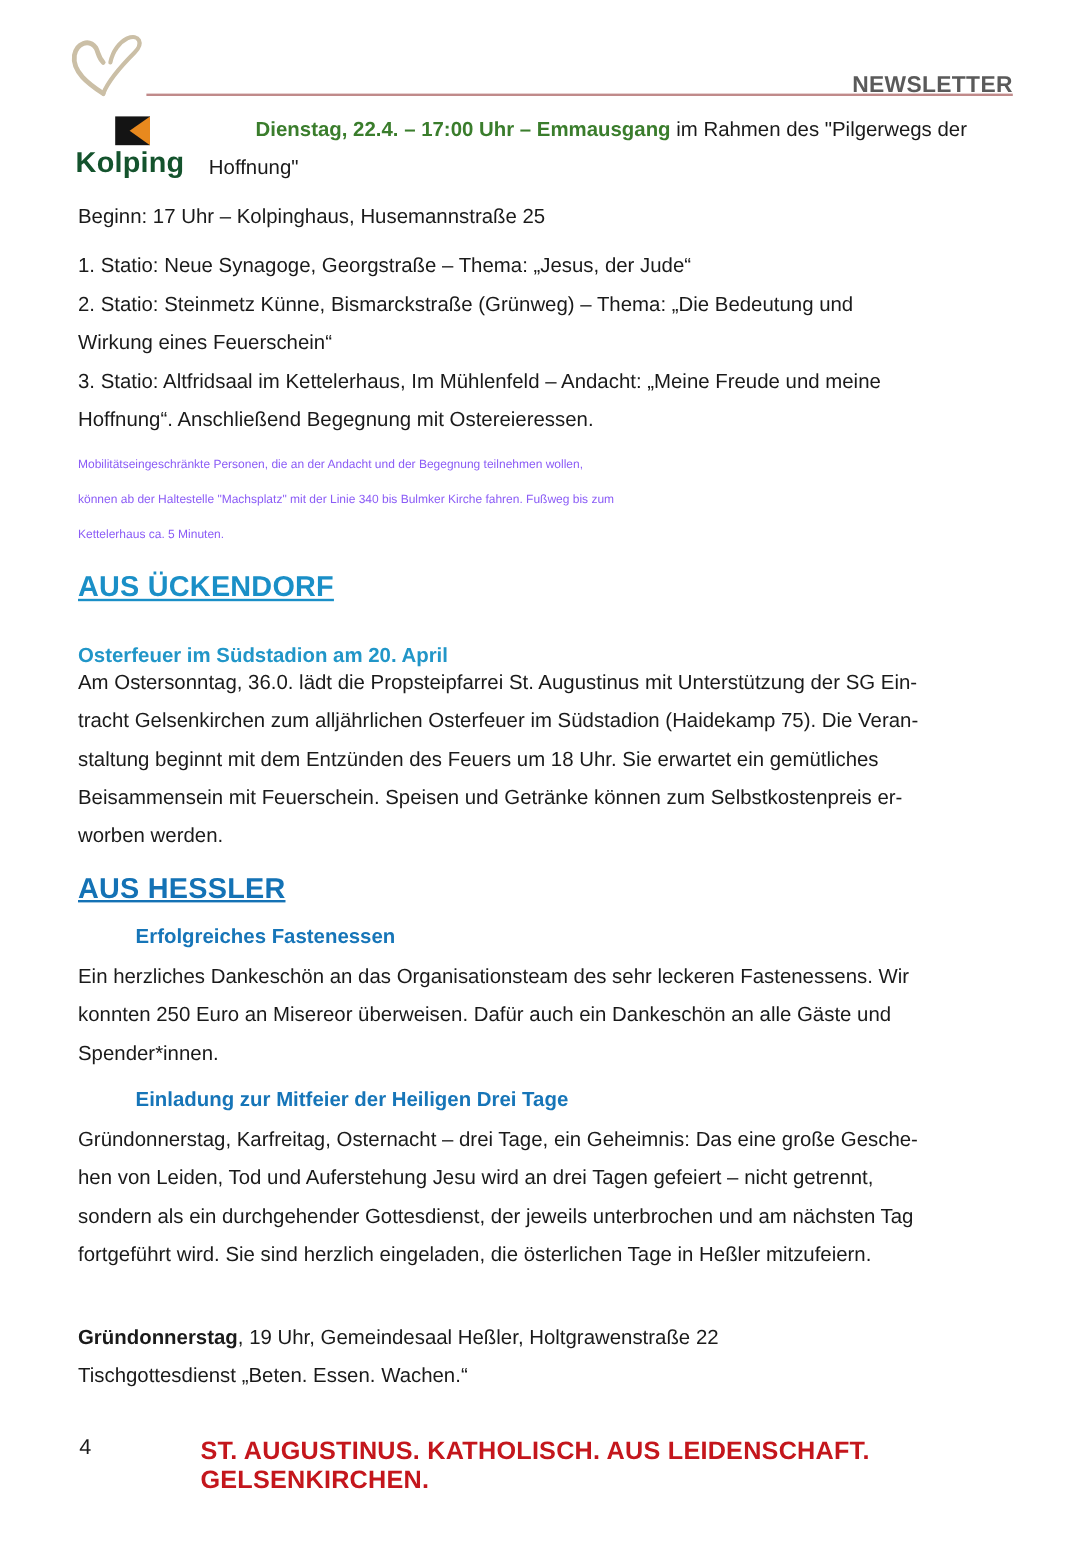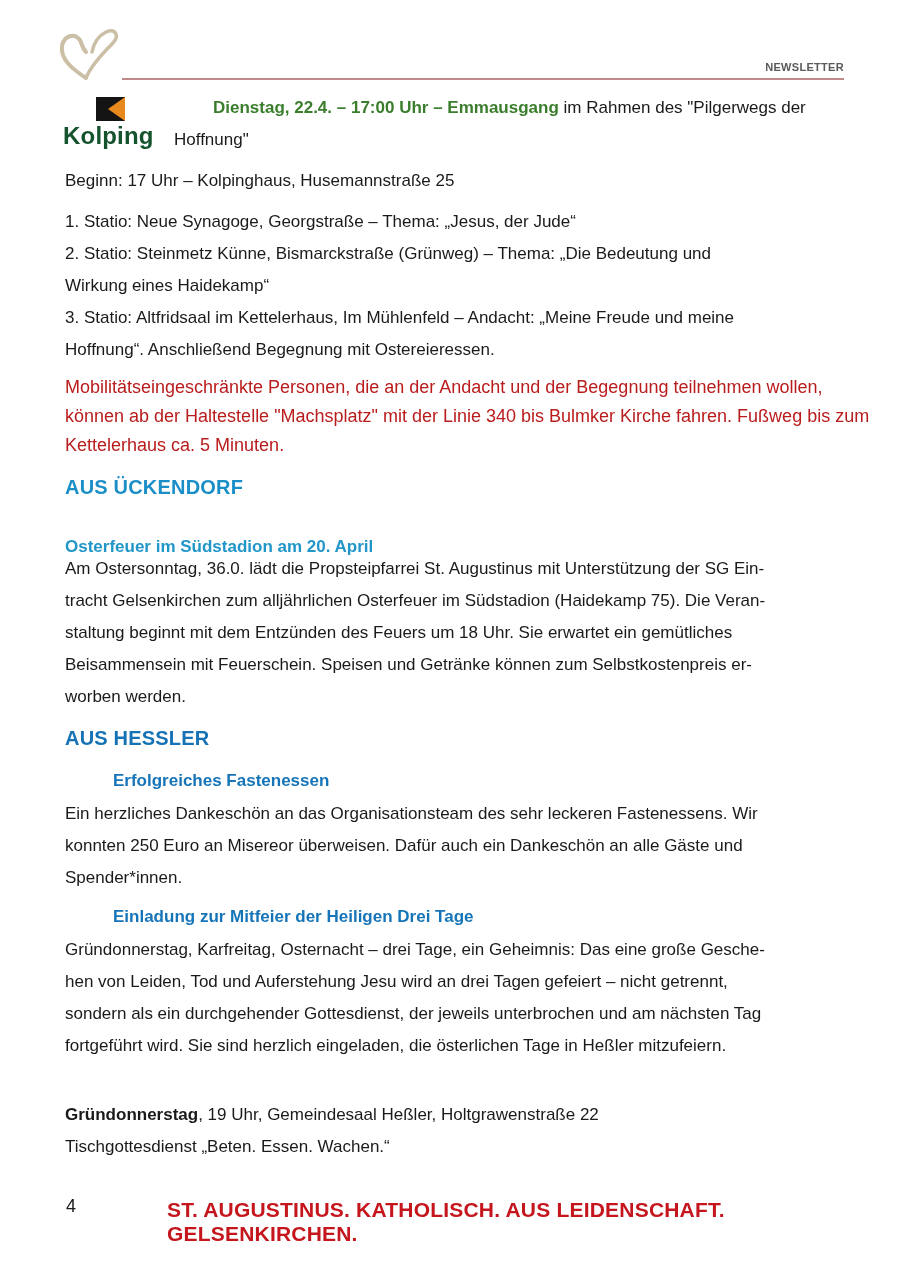--- a/index.html
+++ b/index.html
@@ -3,39 +3,39 @@
 <meta charset="utf-8">
 <style>
   html, body { margin: 0; padding: 0; background: #ffffff; }
   body { width: 909px; height: 1287px; position: relative; overflow: hidden;
          font-family: "Liberation Sans", "DejaVu Sans", sans-serif; color: #1a1a1a; }
   .page { position: absolute; left: 0; top: 0; width: 909px; height: 1287px; }
 
   
   .heart-logo { position: absolute; left: 56px; top: 26px; width: 68px; height: 56px; }
   .header-rule { position: absolute; left: 122px; top: 78px; width: 722px; height: 2px; background: #c08a8a; }
-  .newsletter-label { position: absolute; right: 65px; top: 61px; font-size: 11px; font-weight: bold;
+  .newsletter-label { position: absolute; right: 65px; top: 61px; font-size: 19px; font-weight: bold;
                       color: #5a5a5a; letter-spacing: 0.3px; }
 
   
   .kolping-logo { position: absolute; left: 63px; top: 95px; width: 100px; height: 60px; }
   .kolping-mark { position: absolute; left: 33px; top: 2px; width: 29px; height: 24px; background: #141414; overflow: hidden; }
   .kolping-mark .tri { position: absolute; right: 0; top: 0; width: 0; height: 0;
                        border-top: 12px solid transparent; border-bottom: 12px solid transparent;
                        border-right: 17px solid #e8891e; }
   .kolping-word { position: absolute; left: 0; top: 27px; font-size: 24px; font-weight: bold; color: #14532d; letter-spacing: 0.2px; }
 
   .body-text { font-size: 17px; line-height: 32px; color: #1a1a1a; }
   .intro { position: absolute; left: 174px; top: 92px; width: 670px; }
   .intro .green { color: #3a7d2c; font-weight: bold; margin-left: 39px; }
 
   .block { position: absolute; left: 65px; width: 780px; }
-  .small-text { font-size: 18px; line-height: 29px; color: #b91c1c; }
+  .small-text { font-size: 10px; line-height: 29px; color: #8b5cf6; }
 
-  .h1 { font-size: 20px; font-weight: bold; color: #1a8fc7; letter-spacing: 0.2px; }
+  .h1 { font-size: 24px; font-weight: bold; color: #1a8fc7; letter-spacing: 0.2px; text-decoration: underline; }
   .h1.dark { color: #1472b5; }
   .h2 { font-size: 17px; font-weight: bold; color: #2196c8; }
   .h2.dark { color: #1675b8; margin-left: 48px; }
 
   .p-line { display: block; white-space: nowrap; }
 
   
   .page-number { position: absolute; left: 66px; top: 1196px; font-size: 18px; color: #1a1a1a; }
   .footer-slogan { position: absolute; left: 167px; top: 1198px; font-size: 21px; font-weight: bold; color: #c4161c; letter-spacing: 0.2px; }
   b { font-weight: bold; }
@@ -64,21 +64,21 @@
     <span>Hoffnung"</span>
   </div>
 
   <div class="block body-text" style="top:165px;">
     <span>Beginn: 17 Uhr – Kolpinghaus, Husemannstraße 25</span>
   </div>
 
   <div class="block body-text" style="top:206px;">
     <span class="p-line">1. Statio: Neue Synagoge, Georgstraße – Thema: „Jesus, der Jude“</span>
     <span class="p-line">2. Statio: Steinmetz Künne, Bismarckstraße (Grünweg) – Thema: „Die Bedeutung und</span>
-    <span class="p-line">Wirkung eines Haidekamp“</span>
+    <span class="p-line">Wirkung eines Feuerschein“</span>
     <span class="p-line">3. Statio: Altfridsaal im Kettelerhaus, Im Mühlenfeld – Andacht: „Meine Freude und meine</span>
     <span class="p-line">Hoffnung“. Anschließend Begegnung mit Ostereieressen.</span>
   </div>
 
   <div class="block small-text" style="top:373px;">
     <span class="p-line">Mobilitätseingeschränkte Personen, die an der Andacht und der Begegnung teilnehmen wollen,</span>
     <span class="p-line">können ab der Haltestelle "Machsplatz" mit der Linie 340 bis Bulmker Kirche fahren. Fußweg bis zum</span>
     <span class="p-line">Kettelerhaus ca. 5 Minuten.</span>
   </div>
 

